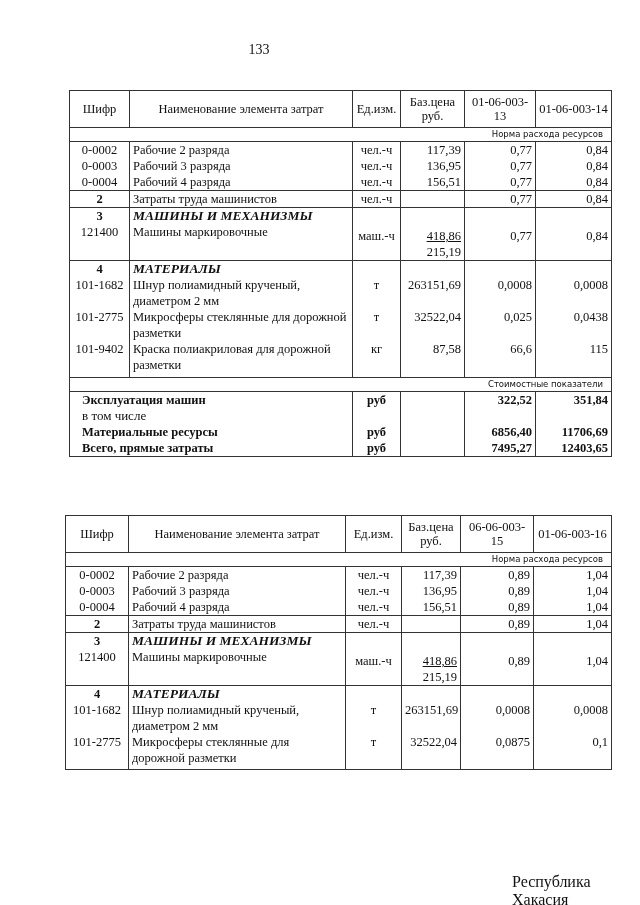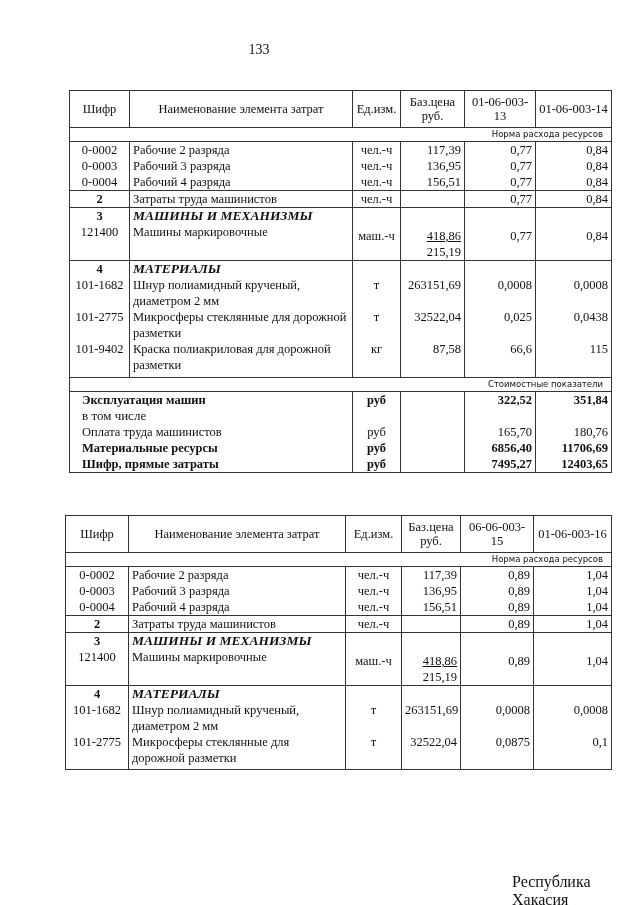--- a/index.html
+++ b/index.html
@@ -139,35 +139,28 @@
     <td class="r b">351,84</td>
   </tr>
   <tr>
     <td colspan="2" class="sumname" style="font-size:13px">в том числе</td>
     <td></td>
         <td></td>
         <td></td>
         <td></td>
   </tr>
   <tr>
-    <td colspan="2" class="sumname">Оплата труда машинистов</td>
-    <td class="c">руб</td>
-    <td></td>
-    <td class="r">165,70</td>
-    <td class="r">180,76</td>
-  </tr>
-  <tr>
     <td colspan="2" class="b sumname">Материальные ресурсы</td>
     <td class="c b">руб</td>
     <td></td>
     <td class="r b">6856,40</td>
     <td class="r b">11706,69</td>
   </tr>
   <tr class="last">
-    <td colspan="2" class="b sumname">Шифр, прямые затраты</td>
+    <td colspan="2" class="b sumname">Всего, прямые затраты</td>
     <td class="c b">руб</td>
     <td></td>
     <td class="r b">7495,27</td>
     <td class="r b">12403,65</td>
   </tr>
 </tbody>
   </table>
 
 <table class="norm" id="t2">
   <colgroup>

